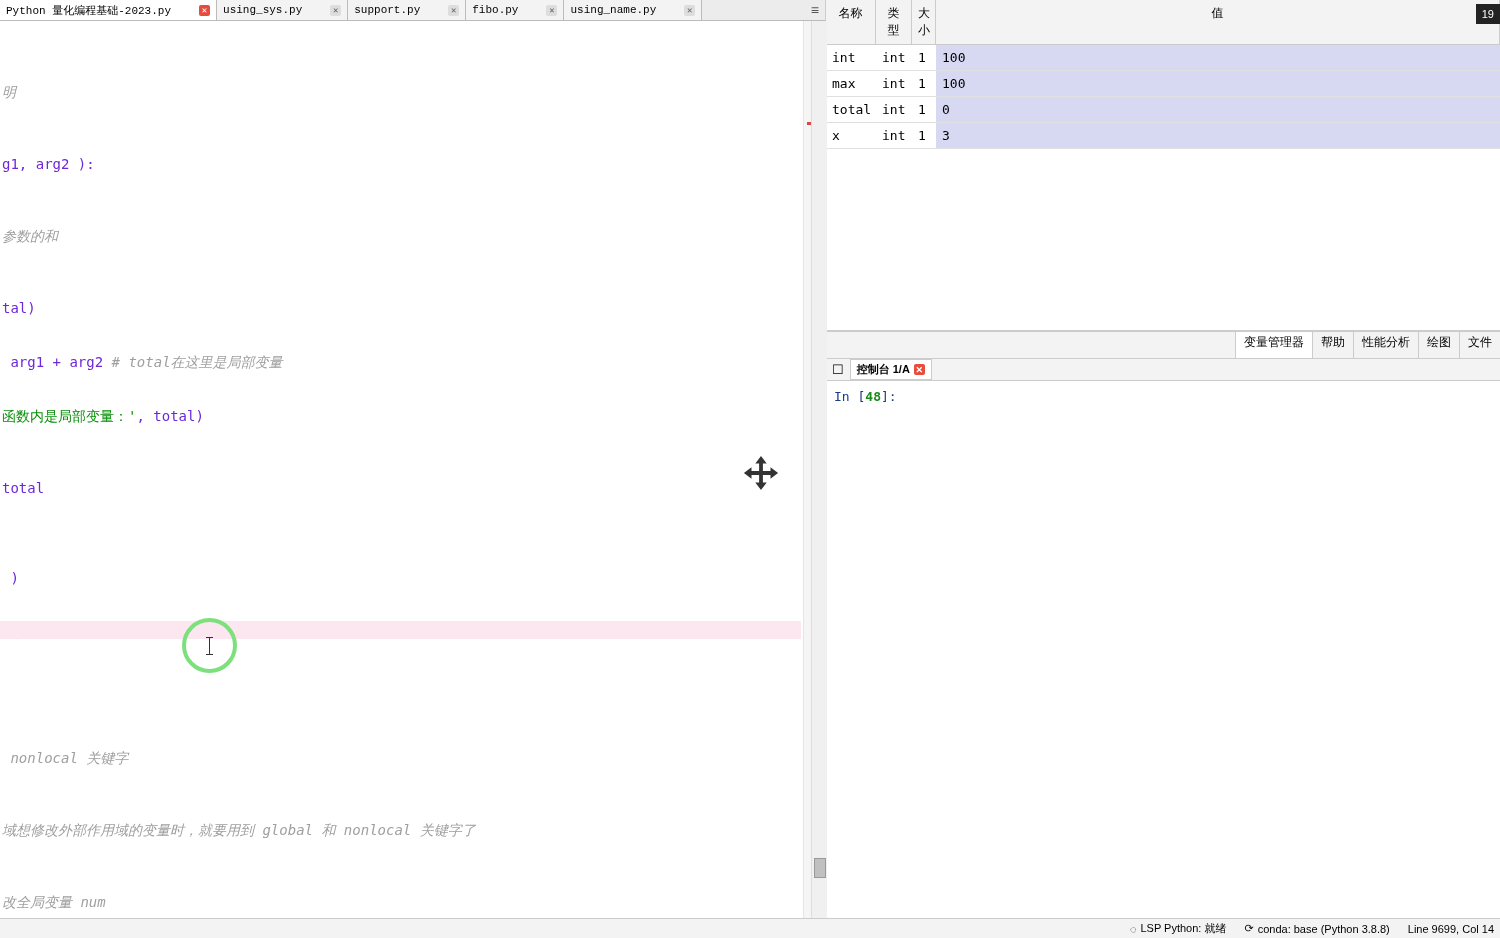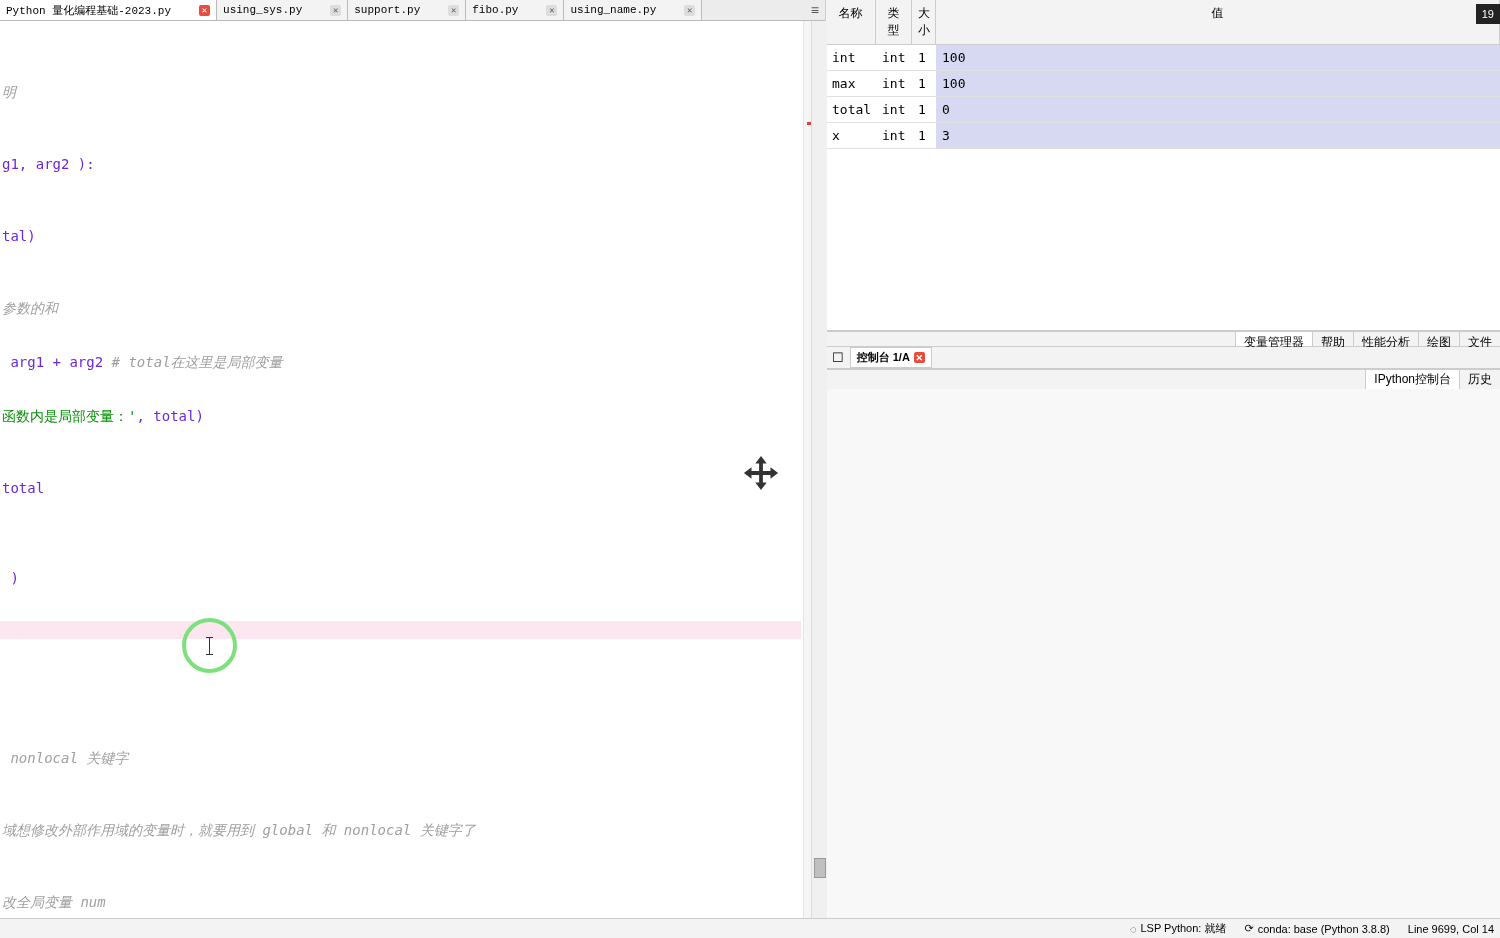--- a/index.html
+++ b/index.html
@@ -196,21 +196,21 @@
 .vc.size { width: 24px; background: #fff; }
 .vc.val  { flex: 1; background: #d7d9f2; }
 .var-body { height: 285px; overflow: hidden; }
 .var-empty { flex: 1; background: #fff; }
 .right-tabs {
   display: flex;
   justify-content: flex-end;
   background: #f3f3f3;
   border-top: 1px solid #ccc;
   border-bottom: 1px solid #ccc;
-  height: 16px;
+  height: 28px;
 }
 .right-tabs .rtab {
   padding: 2px 8px;
   border-left: 1px solid #ccc;
   font-size: 12px;
   cursor: pointer;
 }
 .right-tabs .rtab.active { background: #fff; }
 .console-tabs {
   display: flex;
@@ -321,22 +321,22 @@
         <span>using_name.py</span>
         <span class="close-x">✕</span>
       </div>
       <div class="hamburger">≡</div>
     </div>
 
     <div class="editor">
       <div class="highlight-line" style="top:600px;"></div>
       <div class="line comment-gray" style="position:relative;top:0;">明</div>
       <div class="line code-black" style="margin-top:18px;">g1, arg2 ):</div>
+      <div class="line comment-gray" style="margin-top:18px;">参数的和</div>
       <div class="line code-black" style="margin-top:18px;">tal)</div>
-      <div class="line comment-gray" style="margin-top:18px;">参数的和</div>
       <div class="line"><span class="code-black"> arg1 + arg2 </span><span class="comment-gray"># total在这里是局部变量</span></div>
       <div class="line"><span class="string-green">函数内是局部变量：'</span><span class="code-black">, total)</span></div>
       <div class="line code-black" style="margin-top:18px;">total</div>
       <div class="line code-black" style="margin-top:36px;"> )</div>
       <div class="line"><span class="string-green">外是全局变量：'</span><span class="code-black">, total)</span></div>
       <div class="line comment-gray" style="margin-top:72px;"> nonlocal 关键字</div>
       <div class="line comment-gray" style="margin-top:18px;">域想修改外部作用域的变量时，就要用到 global 和 nonlocal 关键字了</div>
       <div class="line comment-gray" style="margin-top:18px;">改全局变量 num</div>
       
       
@@ -408,20 +408,25 @@
     </div>
 
     <div class="console-tabs">
       <div class="newtab">☐</div>
       <div class="ctab">
         <span>控制台 1/A</span>
         <span class="close-x">✕</span>
       </div>
     </div>
 
+    <div class="console-body">
+      <div class="prompt">
+        <span class="in">In [</span><span class="num">48</span><span class="in">]:</span>
+      </div>
+    </div>
 
     <div class="bottom-tabs">
       <div class="btab active">IPython控制台</div>
       <div class="btab">历史</div>
     </div>
 
     <div class="status-bar">
       <div class="sitem">
         <span>◌</span>
         <span>LSP Python: 就绪</span>

